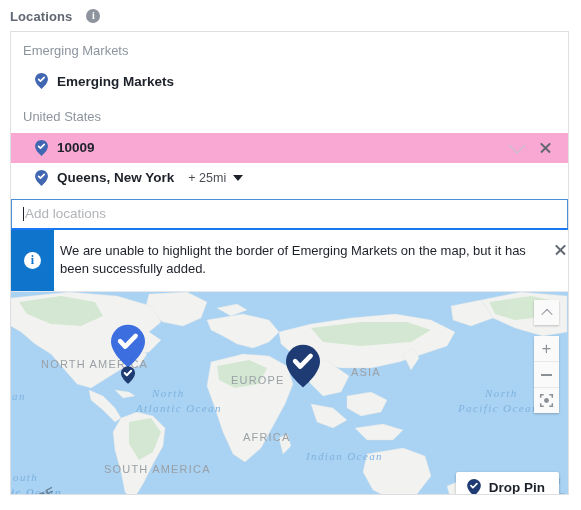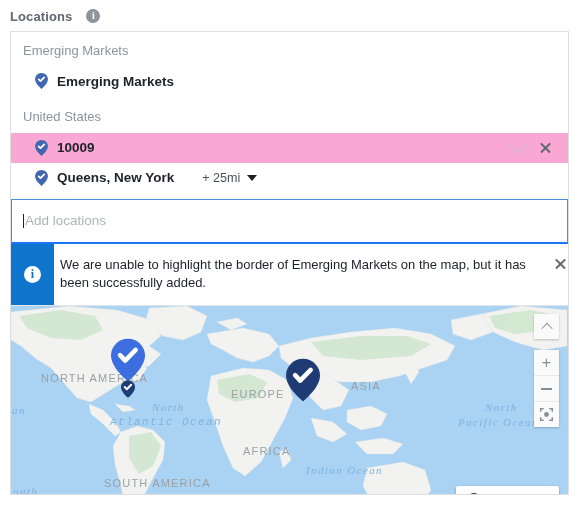--- a/index.html
+++ b/index.html
@@ -82,21 +82,21 @@
   .loc-name {
     font-size: 13.5px;
     font-weight: bold;
     color: #1d2129;
     margin-left: 9px;
     white-space: nowrap;
   }
   .radius {
     font-size: 12.5px;
     color: #4b4f56;
-    margin-left: 28px;
+    margin-left: 14px;
     white-space: nowrap;
   }
   .caret-solid {
     width: 0; height: 0;
     border-left: 5px solid transparent;
     border-right: 5px solid transparent;
     border-top: 6px solid #1d2129;
     margin-left: 7px;
     margin-top: 1px;
   }
@@ -133,21 +133,21 @@
     position: relative;
     width: 13px;
     height: 16px;
     flex: 0 0 auto;
   }
   .pin svg { display: block; }
 
   
   .add-input {
     margin: 6px 0 0 0;
-    height: 45px;
+    height: 31px;
     border: 1px solid #4a90d9;
     border-bottom: 2px solid #1877f2;
     box-sizing: border-box;
     display: flex;
     align-items: center;
     padding-left: 11px;
     background: #ffffff;
     position: relative;
   }
   .caret-bar {
@@ -412,21 +412,21 @@
       </g>
     </svg>
 
     <div id="map-labels">
         <div class="map-label" style="left: 30px; top: 66px;">NORTH AMERICA</div>
         <div class="map-label" style="left: 220px; top: 66px; margin-top: 16px;">EUROPE</div>
         <div class="map-label" style="left: 340px; top: 74px;">ASIA</div>
         <div class="map-label" style="left: 232px; top: 139px;">AFRICA</div>
         <div class="map-label" style="left: 93px; top: 171px;">SOUTH AMERICA</div>
         <div class="ocean-label" style="left: 141px; top: 95px;">North</div>
-        <div class="ocean-label" style="left: 99px; top: 110px; font-family: Liberation Mono, monospace;">Atlantic Ocean</div>
+        <div class="ocean-label" style="left: 125px; top: 110px;">Atlantic Ocean</div>
         <div class="ocean-label" style="left: 295px; top: 158px;">Indian Ocean</div>
         <div class="ocean-label" style="left: 474px; top: 95px;">North</div>
         <div class="ocean-label" style="left: 447px; top: 110px;">Pacific Ocean</div>
         <div class="ocean-label" style="left: 519px; top: 182px;">South</div>
         <div class="ocean-label" style="left: 541px; top: 196px;">an</div>
         <div class="ocean-label" style="left: 2px; top: 179px;">outh</div>
         <div class="ocean-label" style="left: 0px; top: 194px; font-weight: bold;">ic Ocean</div>
         <div class="ocean-label" style="left: 1px; top: 98px;">an</div>
       </div>
     <div id="map-pins">

